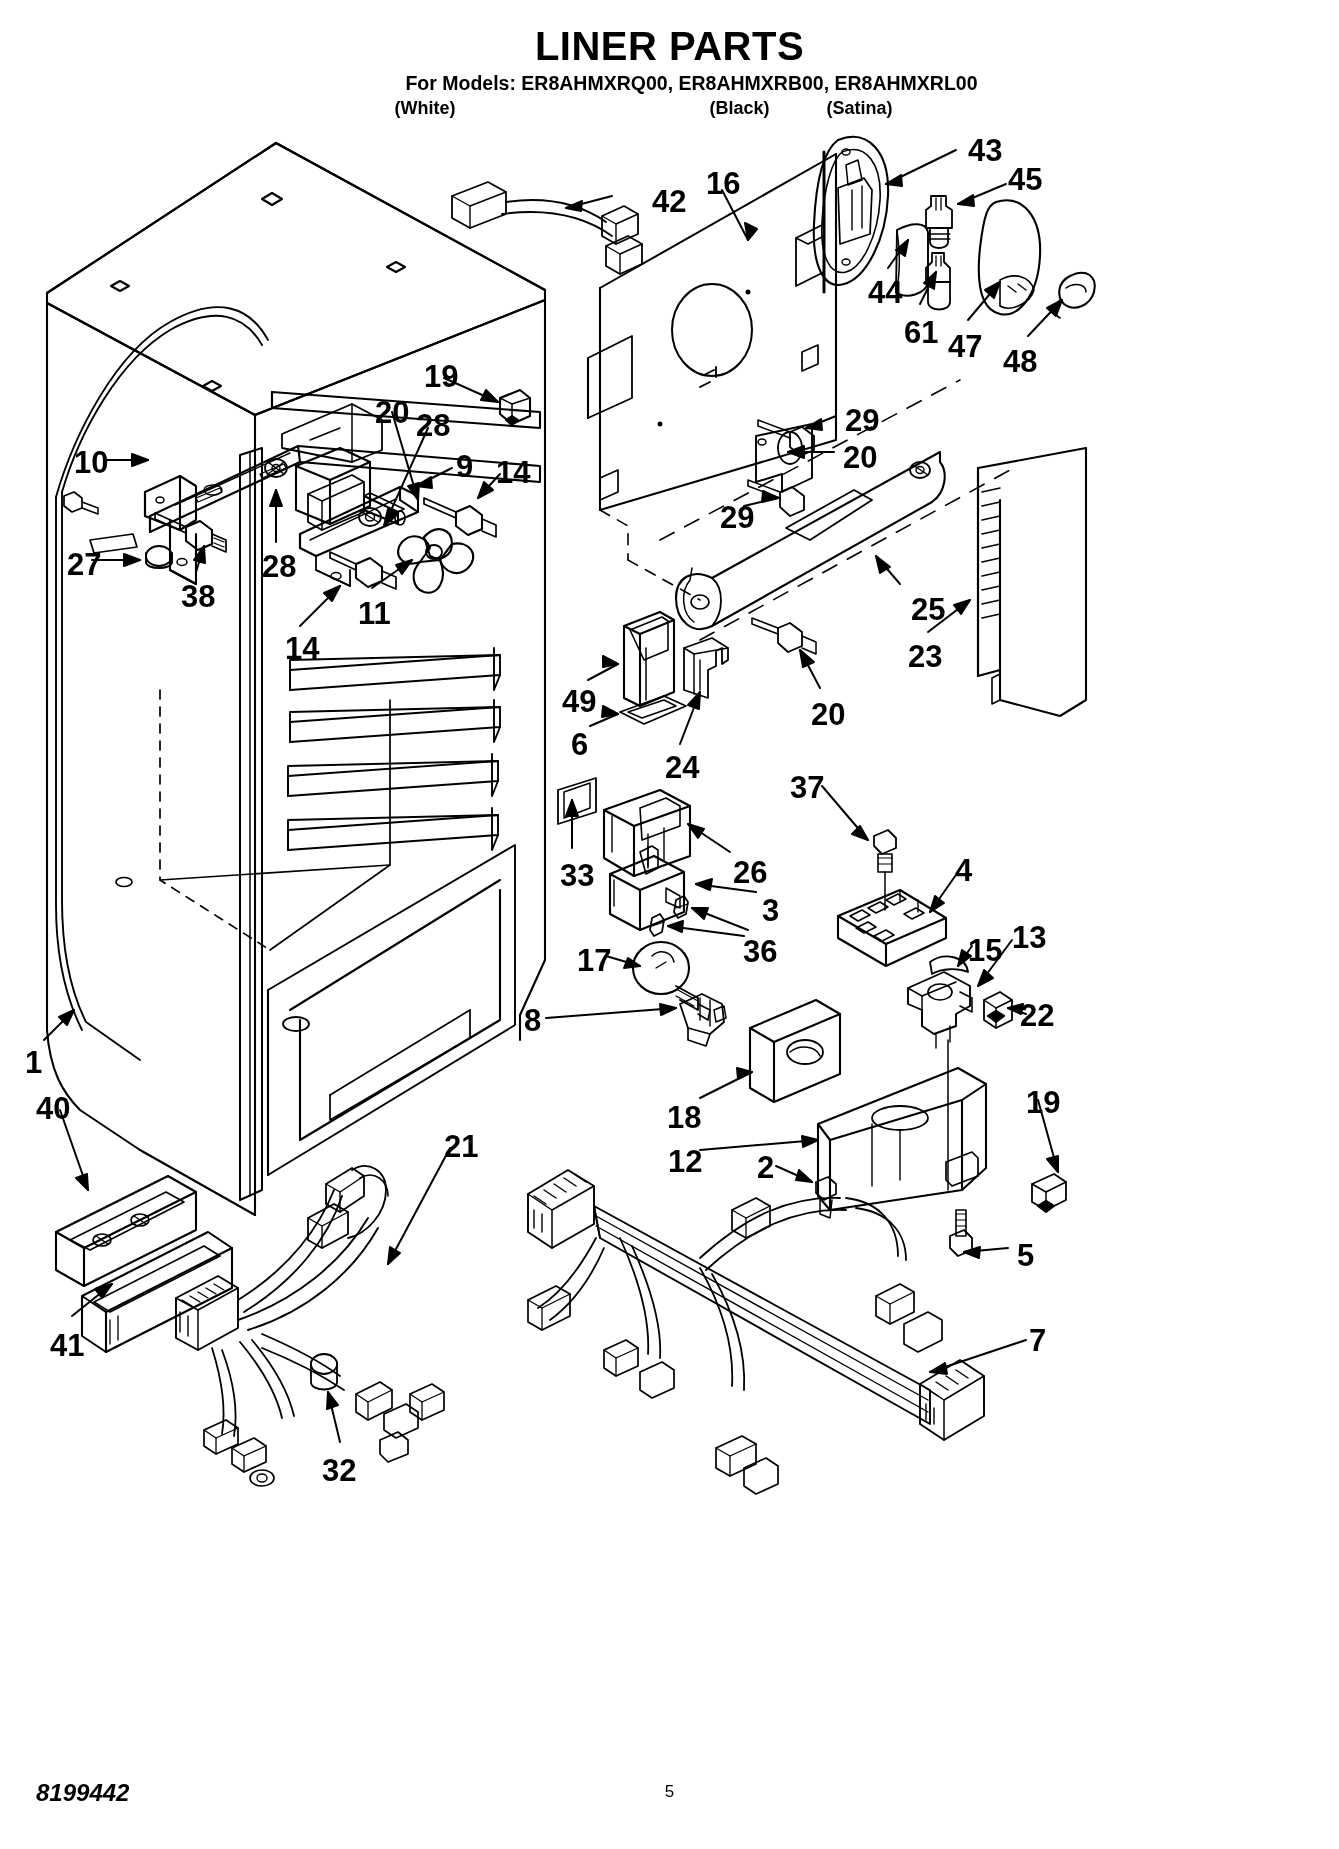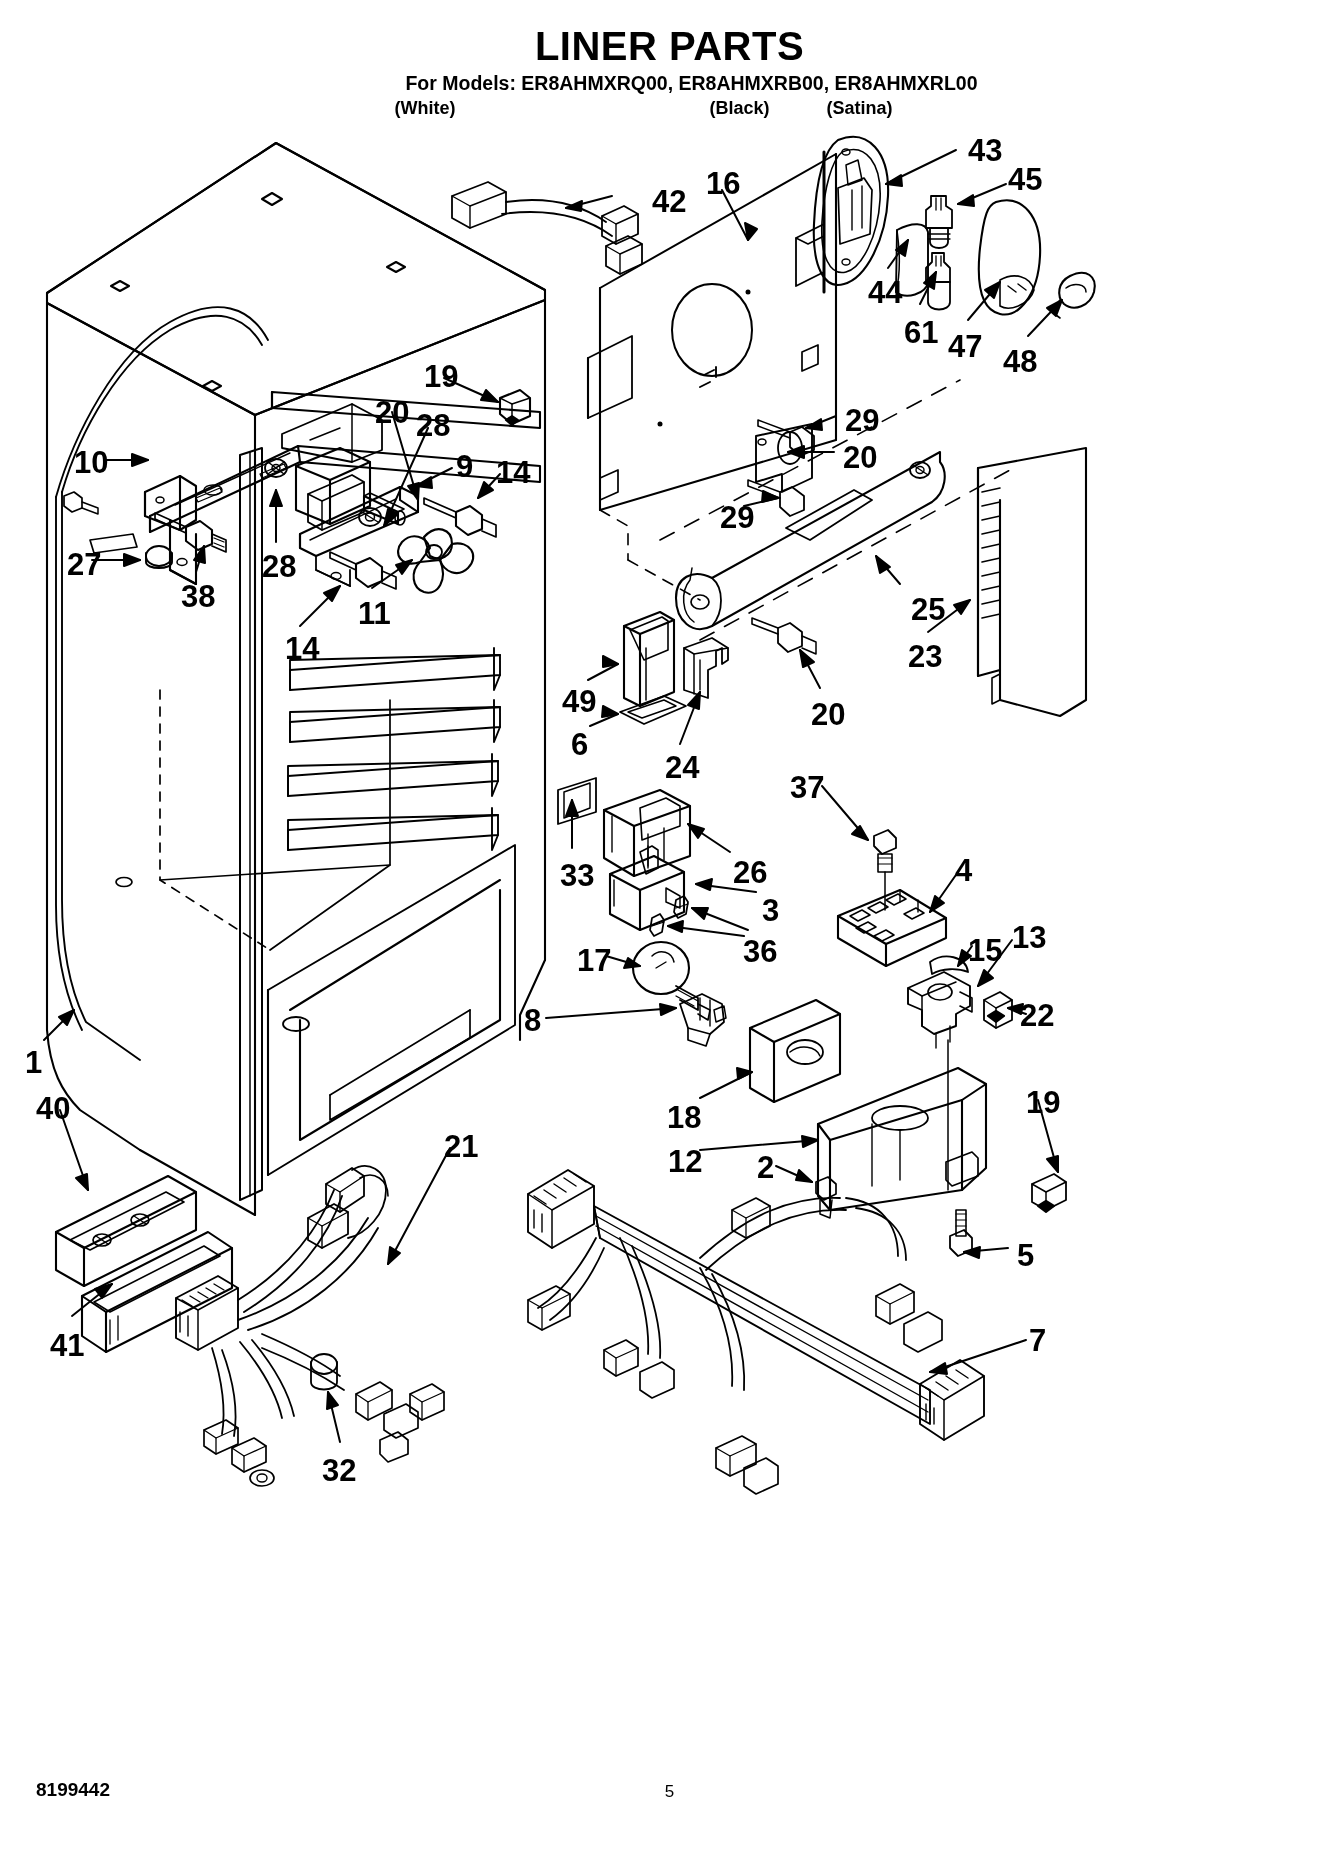--- a/index.html
+++ b/index.html
@@ -12,21 +12,21 @@
   .hdr{position:absolute;left:0;right:0;text-align:center;}
   #page-title{top:24px;font-size:40px;font-weight:bold;letter-spacing:.5px;}
   #models-line{top:72px;font-size:19.5px;font-weight:bold;padding-left:44px;}
   #colors-row{top:98px;font-size:18px;font-weight:bold;}
   #colors-row span{display:inline-block;font-weight:bold;}
   .c1{width:210px;text-align:left;}
   .c2{width:160px;text-align:right;}
   .c3{width:170px;text-align:center;}
 
   
-  #doc-number{position:absolute;left:36px;top:1779px;font-size:19px;font-weight:bold;}
+  #doc-number{position:absolute;left:36px;top:1779px;font-size:24px;font-weight:bold;font-style:italic;}
   #page-number{position:absolute;left:0;right:0;top:1782px;text-align:center;font-size:17px;}
 
   
   #drawing{position:absolute;left:0;top:0;width:1339px;height:1849px;}
   #drawing svg{display:block;}
 
   
   .callout{position:absolute;font-size:31px;font-weight:bold;line-height:1;
            font-family:"Liberation Sans",sans-serif;white-space:nowrap;}
 </style>

